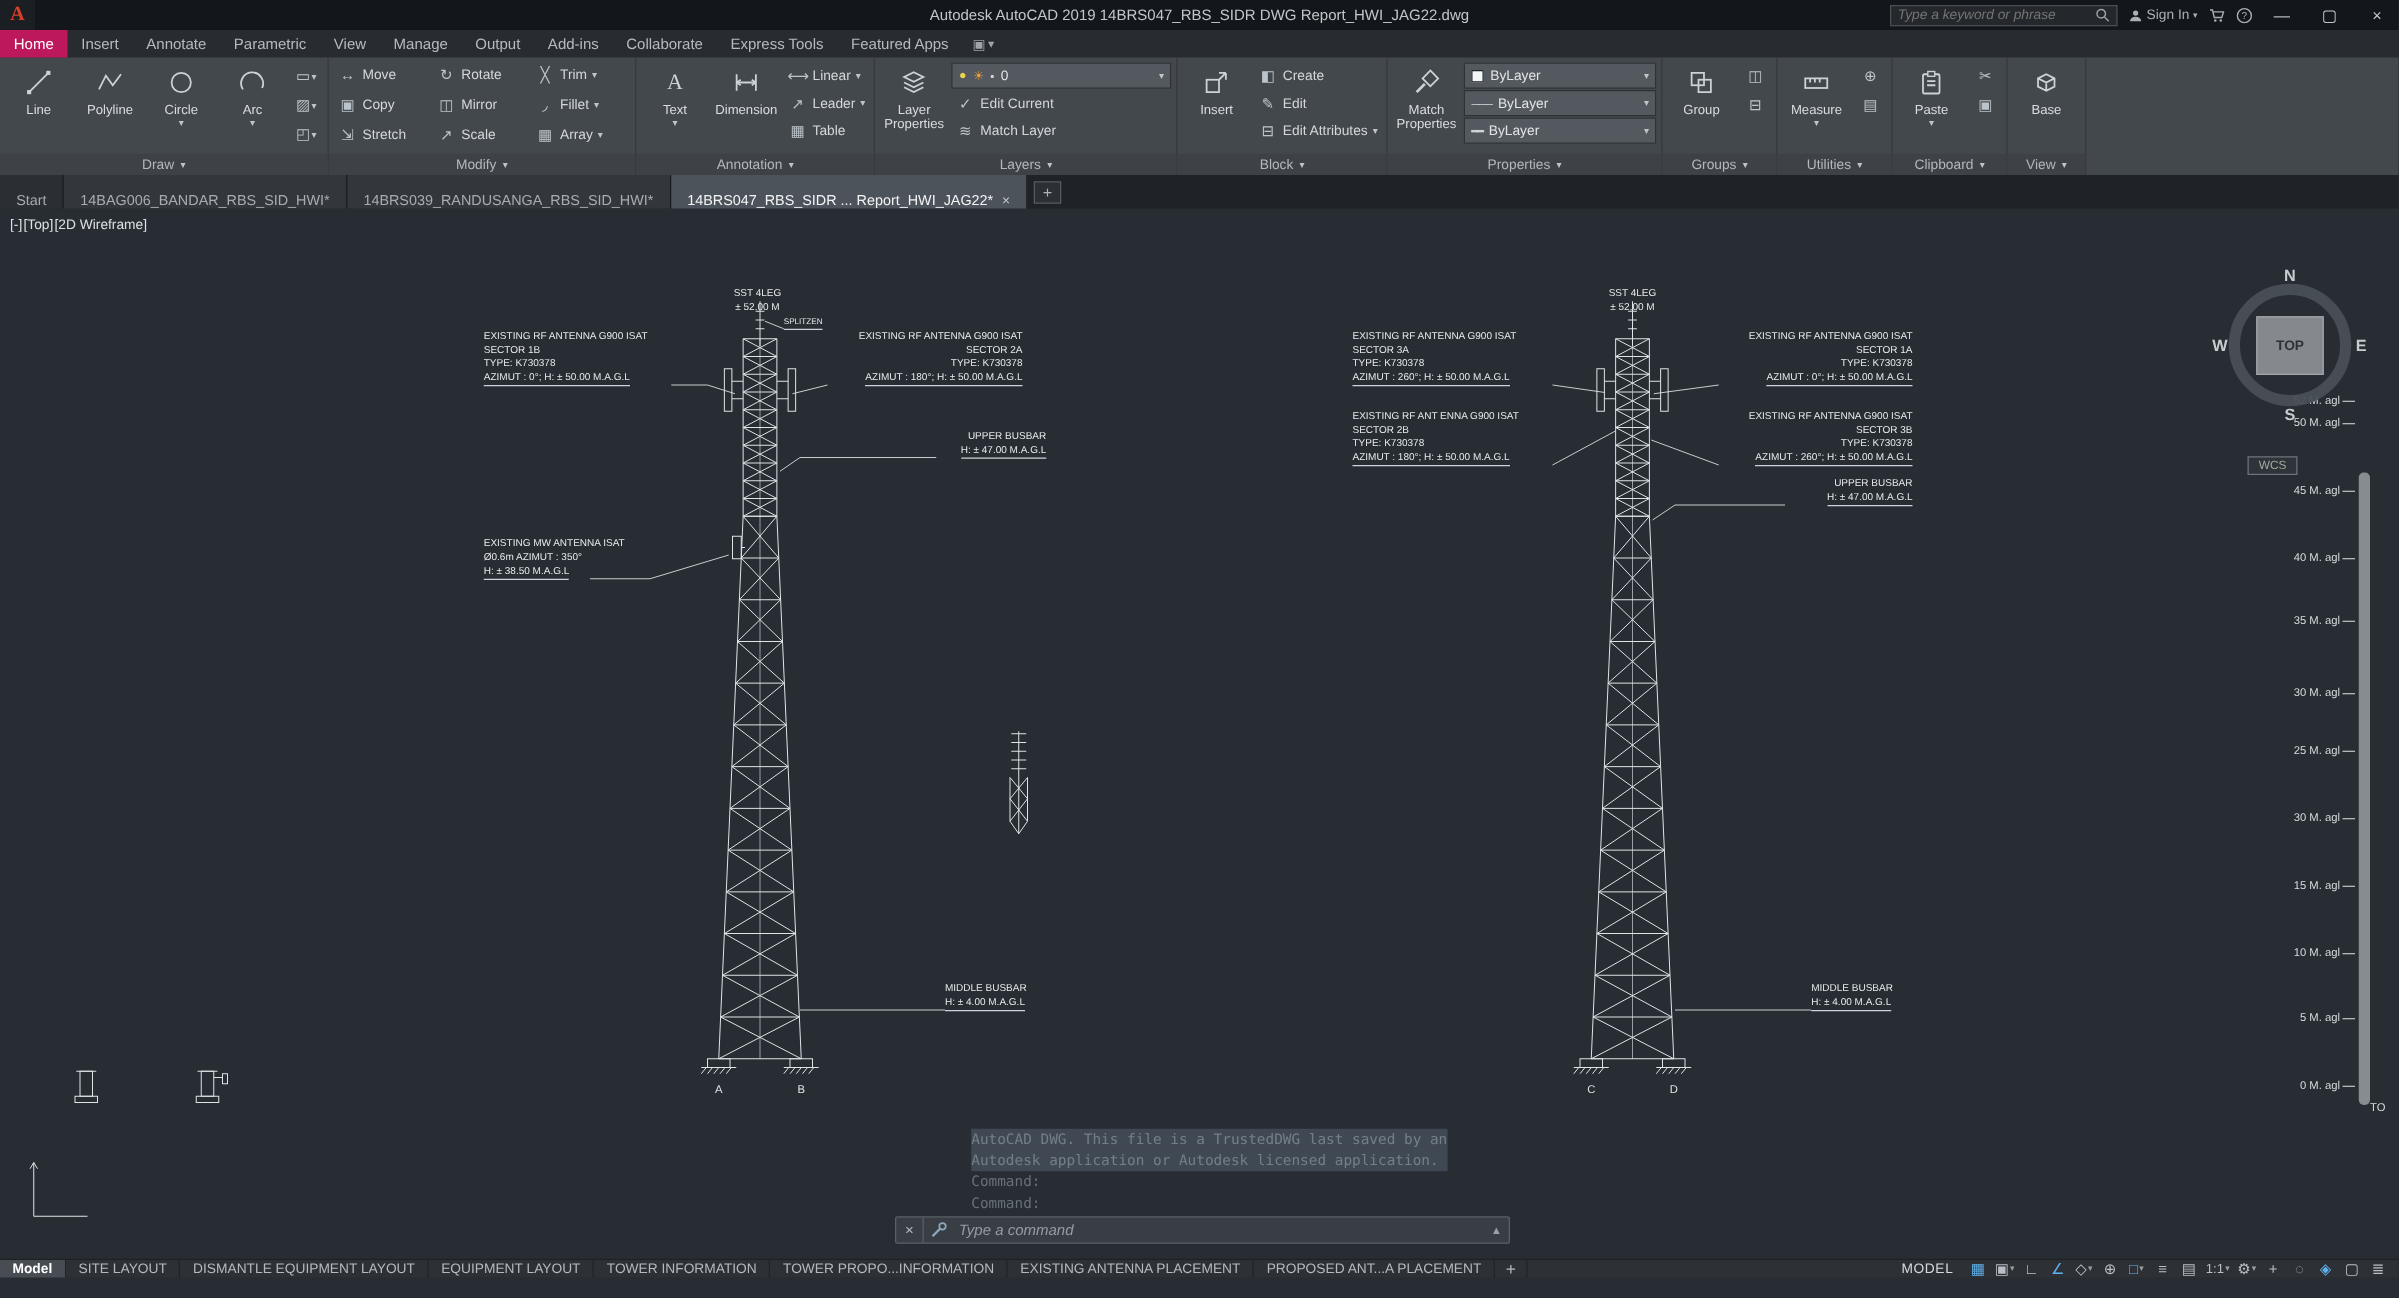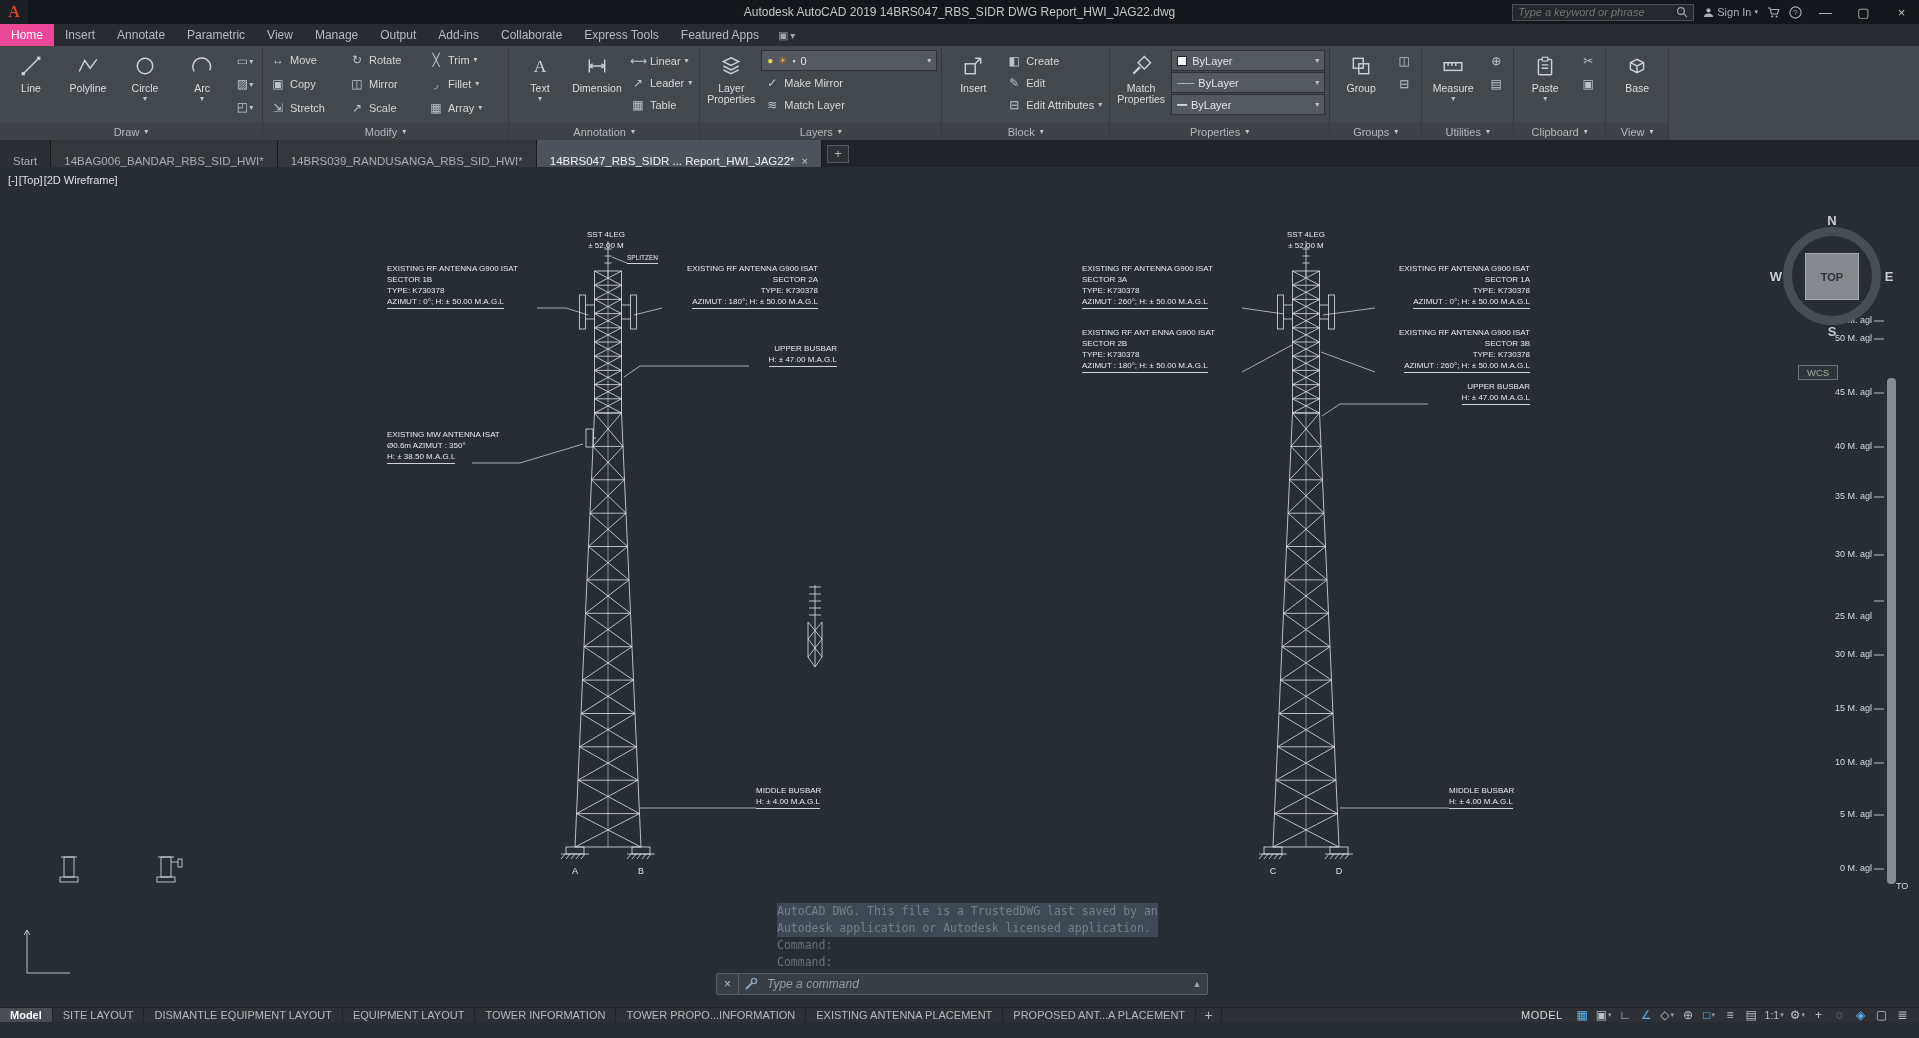--- a/index.html
+++ b/index.html
@@ -10,21 +10,21 @@
 .acad-logo{width:28px;height:24px;display:flex;align-items:center;justify-content:center;font-family:"Liberation Serif",serif;font-weight:bold;font-size:16px;color:#d6402b;background:#1b1e22}
 .tb-title{position:absolute;left:0;right:0;text-align:center;pointer-events:none;font-size:12px;color:#c3c7cb}
 .tb-right{margin-left:auto;display:flex;align-items:center;gap:9px;padding-right:3px;z-index:2}
 .searchbox{display:flex;align-items:center;background:#24272b;border:1px solid #4a4f54;height:17px;width:182px;padding:0 5px;gap:4px}
 .searchbox input{flex:1;background:transparent;border:0;outline:0;color:#9aa0a6;font-size:11px;font-style:italic;font-family:"Liberation Sans",sans-serif}
 .tbico{color:#aab0b5;display:flex;align-items:center;gap:3px;font-size:11px}
 .winbtn{width:29px;height:24px;display:flex;align-items:center;justify-content:center;color:#c0c5c9;font-size:13px}
 
 .ribbon-tabrow{height:22px;background:#282c30;display:flex;align-items:stretch;font-size:12px}
 .rtab{padding:0 11px;display:flex;align-items:center;color:#b6bbc0}
-.rtab.active{background:#ec4899;color:#fff}
+.rtab.active{background:#be185d;color:#fff}
 .rtab-extra{display:flex;align-items:center;gap:2px;color:#9ea4a9;padding:0 8px;font-size:10px}
 
 .ribbon{height:94px;background:#43484d;display:flex;align-items:stretch}
 .rpanel{display:flex;flex-direction:column;border-right:1px solid #36393d}
 .rpanel-content{flex:1;display:flex;align-items:flex-start;padding:2px 4px 0 4px;gap:3px}
 .rpanel-label{height:17px;font-size:11px;color:#b3b8bd;display:flex;align-items:center;justify-content:center;gap:5px;background:#3e4246}
 .rarrow{font-size:8px;color:#bfc4c8}
 .rbtn-lg{width:54px;height:74px;display:flex;flex-direction:column;align-items:center;font-size:10.5px;color:#dadde0;padding-top:3px}
 .rbtn-lg .rico{width:30px;height:30px;display:flex;align-items:center;justify-content:center}
 .rbtn-lg .lbl{text-align:center;line-height:11px;margin-top:2px}
@@ -305,21 +305,21 @@
         <div class="rcol">
           <div class="rdrop">
             <span class="sw-bulb">●</span>
             <span class="sw-sun">☀</span>
             <span class="sw-lock">▪</span>
             <span class="ddval">0</span>
             <span class="rarrow" style="margin-left:auto">▾</span>
           </div>
           <div class="rbtn-sm">
             <span class="ic">✓</span>
-            <span class="sl">Make Mirror</span>
+            <span class="sl">Edit Current</span>
           </div>
           <div class="rbtn-sm">
             <span class="ic">≋</span>
             <span class="sl">Match Layer</span>
           </div>
         </div>
       </div>
       <div class="rpanel-label">
         <span>Layers</span>
         <span class="rarrow">▾</span>
@@ -847,21 +847,21 @@
         <div><span class="ul">H: ± 4.00 M.A.G.L</span></div>
       </div>
     </div>
   <div id="elevations">
       <div class="elev" style="right: 47px; top: 148px;">52 M. agl</div>
       <div class="elev" style="right: 47px; top: 166px;">50 M. agl</div>
       <div class="elev" style="right: 47px; top: 220px;">45 M. agl</div>
       <div class="elev" style="right: 47px; top: 274px;">40 M. agl</div>
       <div class="elev" style="right: 47px; top: 324px;">35 M. agl</div>
       <div class="elev" style="right: 47px; top: 382px;">30 M. agl</div>
-      <div class="elev" style="right: 47px; top: 428px; margin-top: 16px;">25 M. agl</div>
+      <div class="elev" style="right: 47px; top: 428px;">25 M. agl</div>
       <div class="elev" style="right: 47px; top: 482px;">30 M. agl</div>
       <div class="elev" style="right: 47px; top: 536px;">15 M. agl</div>
       <div class="elev" style="right: 47px; top: 590px;">10 M. agl</div>
       <div class="elev" style="right: 47px; top: 642px;">5 M. agl</div>
       <div class="elev" style="right: 47px; top: 696px;">0 M. agl</div>
     </div>
   <div class="clip-label" style="left:1896px;top:714px">TO</div>
 
   <div class="viewcube" style="left:1766px;top:44px">
     <div class="vc-ring"></div>

